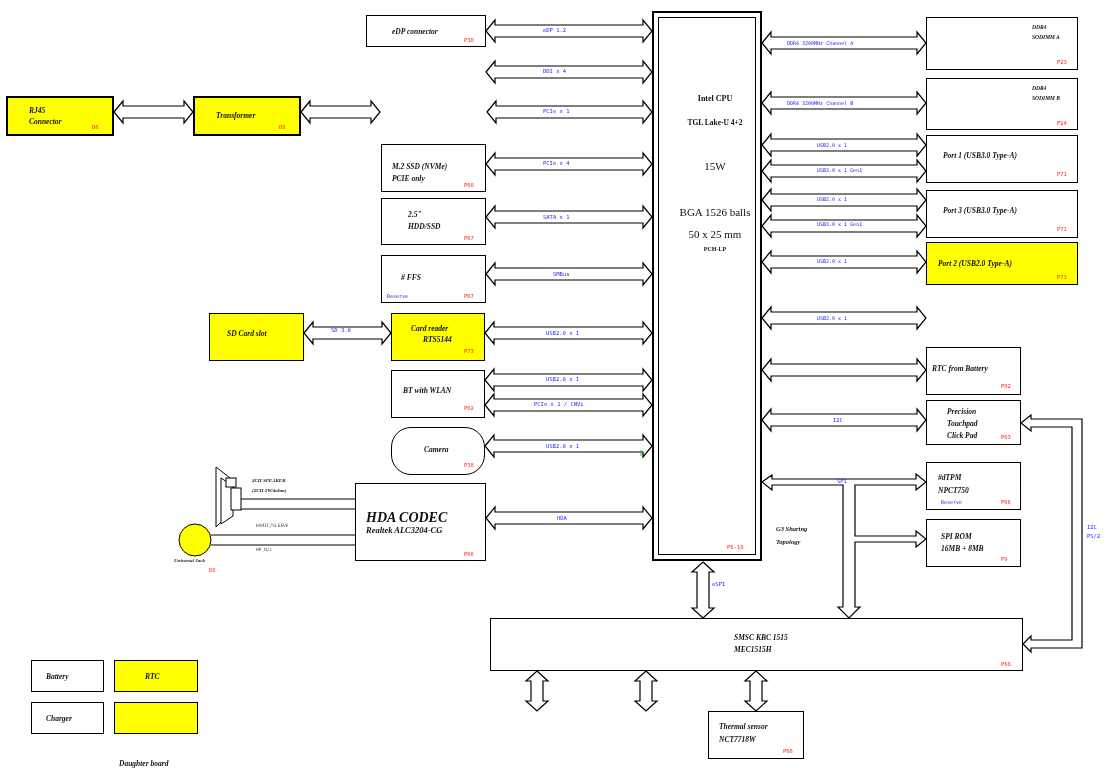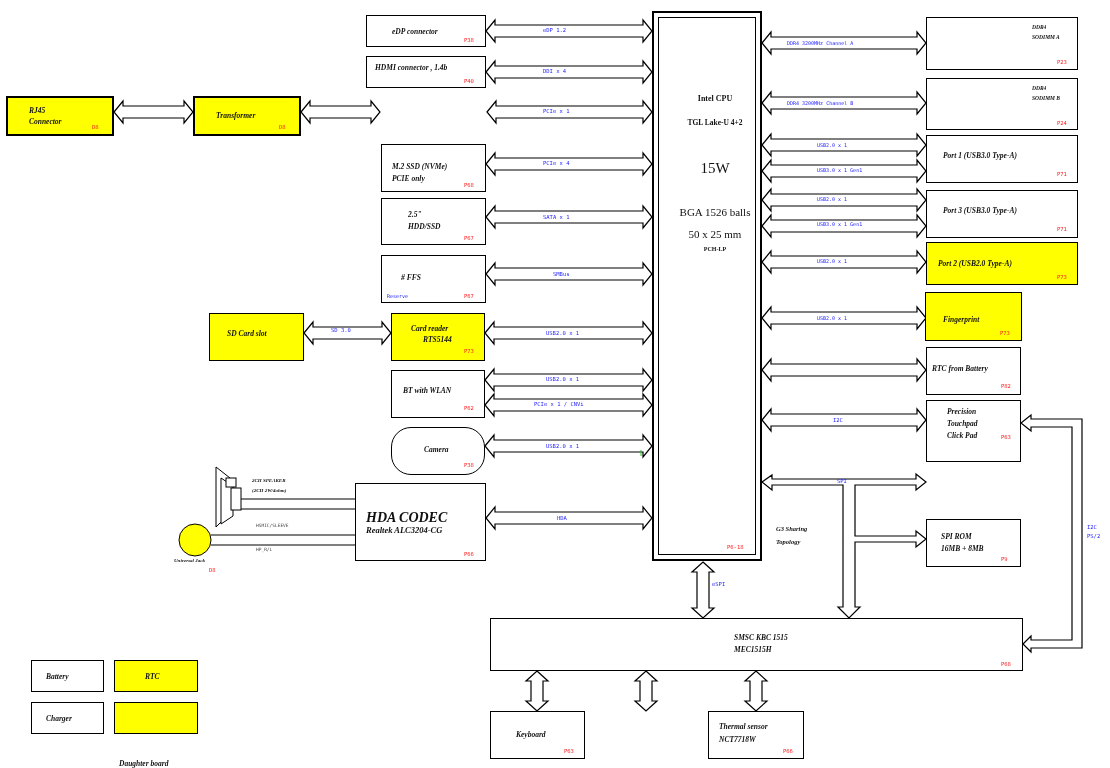--- a/index.html
+++ b/index.html
@@ -83,21 +83,21 @@
       <circle cx="195" cy="540" r="16" fill="#ffff00" stroke="#000" stroke-width="1"></circle>
       <line x1="211" y1="535" x2="355" y2="535" stroke="#000" stroke-width="1"></line>
       <line x1="211" y1="545" x2="355" y2="545" stroke="#000" stroke-width="1"></line>
       <line x1="641" y1="450" x2="641" y2="456" stroke="#22c022" stroke-width="1"></line>
     </svg>
 
   <div class="blk thick" style="left:652px;top:11px;width:110px;height:550px;">
     <div class="blk" style="left:4px;top:4px;width:98px;height:538px;border-width:1.3px;">
       <div class="cpu-t" style="top:76px;font-size:8px;font-weight:bold;">Intel CPU</div>
       <div class="cpu-t" style="top:100px;font-size:7.5px;font-weight:bold;">TGL Lake-U 4+2</div>
-      <div class="cpu-t" style="top:142px;font-size:15px;">15W</div>
+      <div class="cpu-t" style="top:142px;font-size:11px;">15W</div>
       <div class="cpu-t" style="top:188px;font-size:11px;">BGA 1526 balls</div>
       <div class="cpu-t" style="top:210px;font-size:11px;">50 x 25 mm</div>
       <div class="cpu-t" style="top:228px;font-size:6px;font-weight:bold;">PCH-LP</div>
       <div class="pg" style="left:68px;top:526px;">P6-18</div>
     </div>
   </div>
 
   <div class="blk yellow thick" style="left:6px;top:96px;width:108px;height:40px;">
     <div class="t" style="left:21px;top:8px;">RJ45</div>
     <div class="t" style="left:21px;top:19px;">Connector</div>
@@ -107,24 +107,20 @@
     <div class="t" style="left:21px;top:13px;">Transformer</div>
     <div class="pg" style="left:84px;top:26px;">D8</div>
   </div>
   <div class="blk yellow" style="left:209px;top:313px;width:95px;height:48px;">
     <div class="t" style="left:17px;top:15px;">SD Card slot</div>
   </div>
 
   <div class="blk" style="left:366px;top:15px;width:120px;height:32px;">
     <div class="t" style="left:25px;top:11px;">eDP connector</div>
     <div class="pg" style="left:97px;top:21px;">P38</div>
-  </div>
-  <div class="blk" style="left:366px;top:56px;width:120px;height:32px;">
-    <div class="t" style="left:8px;top:6px;">HDMI connector , 1.4b</div>
-    <div class="pg" style="left:97px;top:21px;">P40</div>
   </div>
   <div class="blk" style="left:381px;top:144px;width:105px;height:48px;">
     <div class="t" style="left:10px;top:17px;">M.2 SSD (NVMe)</div>
     <div class="t" style="left:10px;top:29px;">PCIE only</div>
     <div class="pg" style="left:82px;top:37px;">P68</div>
   </div>
   <div class="blk" style="left:381px;top:198px;width:105px;height:47px;">
     <div class="t" style="left:26px;top:11px;">2.5"</div>
     <div class="t" style="left:26px;top:23px;">HDD/SSD</div>
     <div class="pg" style="left:82px;top:36px;">P67</div>
@@ -175,54 +171,52 @@
     <div class="pg" style="left:130px;top:35px;">P71</div>
   </div>
   <div class="blk" style="left:926px;top:190px;width:152px;height:48px;">
     <div class="t" style="left:16px;top:15px;">Port 3 (USB3.0 Type-A)</div>
     <div class="pg" style="left:130px;top:35px;">P71</div>
   </div>
   <div class="blk yellow" style="left:926px;top:242px;width:152px;height:43px;">
     <div class="t" style="left:11px;top:16px;">Port 2 (USB2.0 Type-A)</div>
     <div class="pg" style="left:130px;top:31px;">P73</div>
   </div>
-  <div class="blk yellow" style="left:925px;top:292px;width:97px;height:49px;">
-    <div class="t" style="left:17px;top:22px;">Fingerprint</div>
-    <div class="pg" style="left:74px;top:37px;">P73</div>
-  </div>
   <div class="blk" style="left:926px;top:347px;width:95px;height:48px;">
     <div class="t" style="left:5px;top:16px;">RTC from Battery</div>
     <div class="pg" style="left:74px;top:35px;">P82</div>
   </div>
-  <div class="blk" style="left:926px;top:400px;width:95px;height:62px;">
+  <div class="blk" style="left:926px;top:400px;width:95px;height:45px;">
     <div class="t" style="left:20px;top:6px;">Precision</div>
     <div class="t" style="left:20px;top:18px;">Touchpad</div>
     <div class="t" style="left:20px;top:30px;">Click Pad</div>
     <div class="pg" style="left:74px;top:33px;">P63</div>
   </div>
+  <div class="blk" style="left:926px;top:462px;width:95px;height:48px;">
+    <div class="t" style="left:11px;top:10px;">#dTPM</div>
+    <div class="t" style="left:11px;top:23px;">NPCT750</div>
+    <div class="rsv" style="left:14px;top:36px;">Reserve</div>
+    <div class="pg" style="left:74px;top:36px;">P66</div>
+  </div>
   <div class="blk" style="left:926px;top:519px;width:95px;height:48px;">
     <div class="t" style="left:14px;top:12px;">SPI ROM</div>
     <div class="t" style="left:14px;top:24px;">16MB + 8MB</div>
     <div class="pg" style="left:74px;top:36px;">P9</div>
   </div>
   <div class="t" style="left:776px;top:525px;font-size:6.5px;">G3 Sharing</div>
   <div class="t" style="left:776px;top:538px;font-size:6.5px;">Topology</div>
   <div class="bus" style="left:1087px;top:524px;">I2C</div>
   <div class="bus" style="left:1087px;top:533px;">PS/2</div>
 
   <div class="blk" style="left:490px;top:618px;width:533px;height:53px;">
     <div class="t" style="left:243px;top:14px;">SMSC KBC 1515</div>
     <div class="t" style="left:243px;top:26px;">MEC1515H</div>
     <div class="pg" style="left:510px;top:42px;">P68</div>
   </div>
 
-  <div class="blk" style="left:490px;top:711px;width:95px;height:48px;">
-    <div class="t" style="left:25px;top:18px;">Keyboard</div>
-    <div class="pg" style="left:73px;top:36px;">P63</div>
-  </div>
   <div class="blk" style="left:708px;top:711px;width:96px;height:48px;">
     <div class="t" style="left:10px;top:10px;">Thermal sensor</div>
     <div class="t" style="left:10px;top:23px;">NCT7718W</div>
     <div class="pg" style="left:74px;top:36px;">P66</div>
   </div>
 
   <div class="blk" style="left:31px;top:660px;width:73px;height:32px;">
     <div class="t" style="left:14px;top:11px;">Battery</div>
   </div>
   <div class="blk yellow" style="left:114px;top:660px;width:84px;height:32px;">

